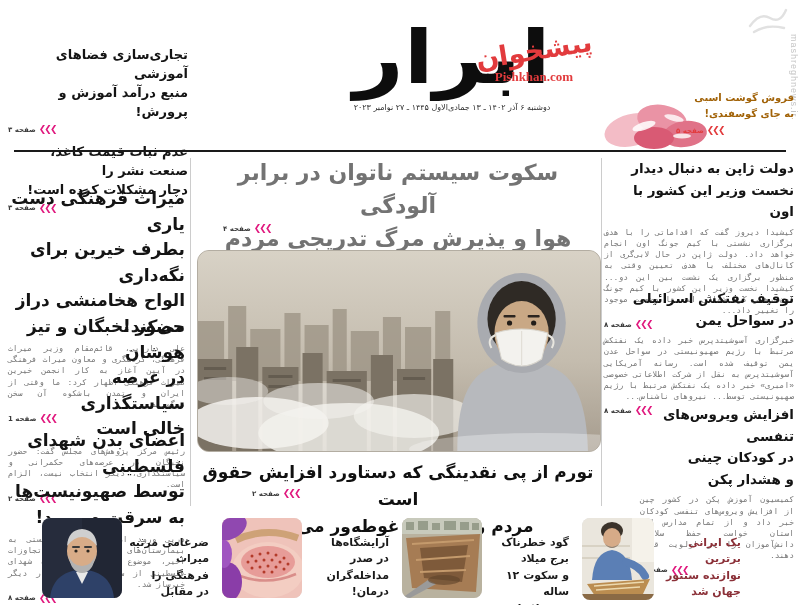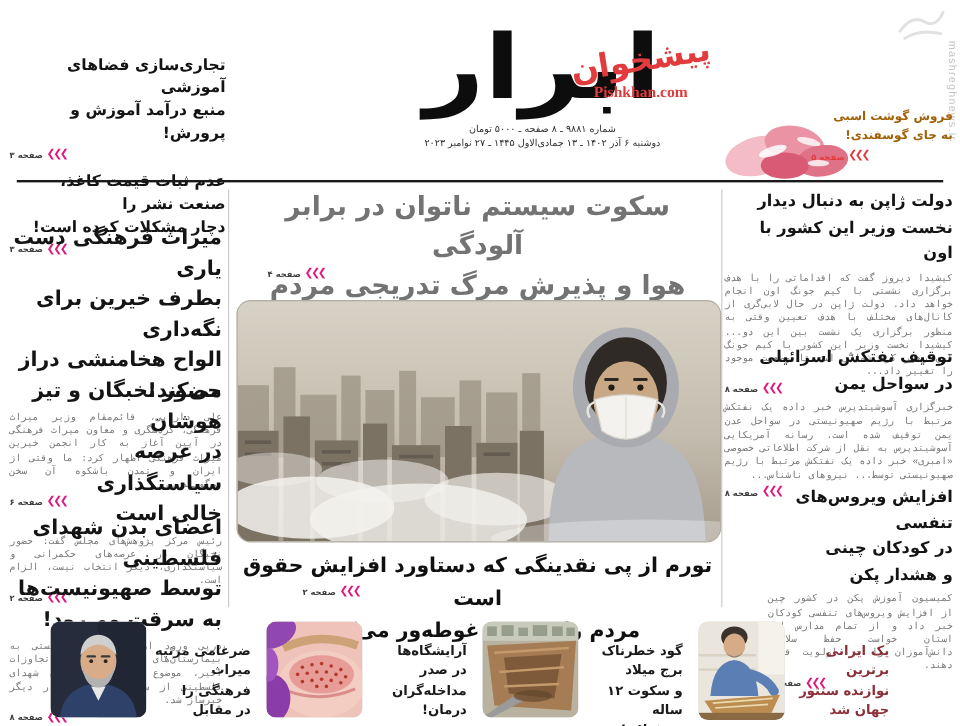--- a/index.html
+++ b/index.html
@@ -87,21 +87,20 @@
 دچار مشکلات کرده است!</div>
       <span class="pgmark">
         <span class="pgtext">صفحه ۳</span>
         <span class="chev">❮❮❮</span>
       </span>
     </div>
   </div>
 
   <div class="abs mast">
     <div class="mast-title">ابرار</div>
-    <div class="mast-line">شماره ۹۸۸۱ ـ ۸ صفحه ـ ۵۰۰۰ تومان</div>
     <div class="mast-line">دوشنبه ۶ آذر ۱۴۰۲ ـ ۱۳ جمادی‌الاول ۱۴۴۵ ـ ۲۷ نوامبر ۲۰۲۳</div>
   </div>
 
   <div class="abs pish">
     <div class="pish-fa">پیشخوان</div>
     <div class="pish-en">Pishkhan.com</div>
   </div>
 
   <div class="abs meat">
     <svg width="138" height="72" viewBox="0 0 138 72">
@@ -207,21 +206,21 @@
     <span class="chev">❮❮❮</span>
   </span>
 
   <div class="abs lcol">
     <div class="colblock lb1">
       <div class="block-title">میراث فرهنگی دست یاری
 بطرف خیرین برای نگه‌داری
 الواح هخامنشی دراز می‌کند!</div>
       <div class="body-text">علی دارابی، قائم‌مقام وزیر میراث فرهنگی، گردشگری و معاون میراث فرهنگی در آیین آغاز به کار انجمن خیرین میراث فرهنگی اظهار کرد: ما وقتی از ایران و تمدن باشکوه آن سخن می‌گوییم...</div>
       <span class="pgmark">
-        <span class="pgtext">صفحه ۶</span>
+        <span class="pgtext">صفحه 1</span>
         <span class="chev">❮❮❮</span>
       </span>
     </div>
     <div class="colblock lb2">
       <div class="block-title">حضور نخبگان و تیز هوشان
 در عرصه سیاستگذاری
 خالی است</div>
       <div class="body-text">رئیس مرکز پژوهش‌های مجلس گفت: حضور نخبگان در عرصه‌های حکمرانی و سیاستگذاری، دیگر انتخاب نیست، الزام است.</div>
       <span class="pgmark">
         <span class="pgtext">صفحه ۲</span>

